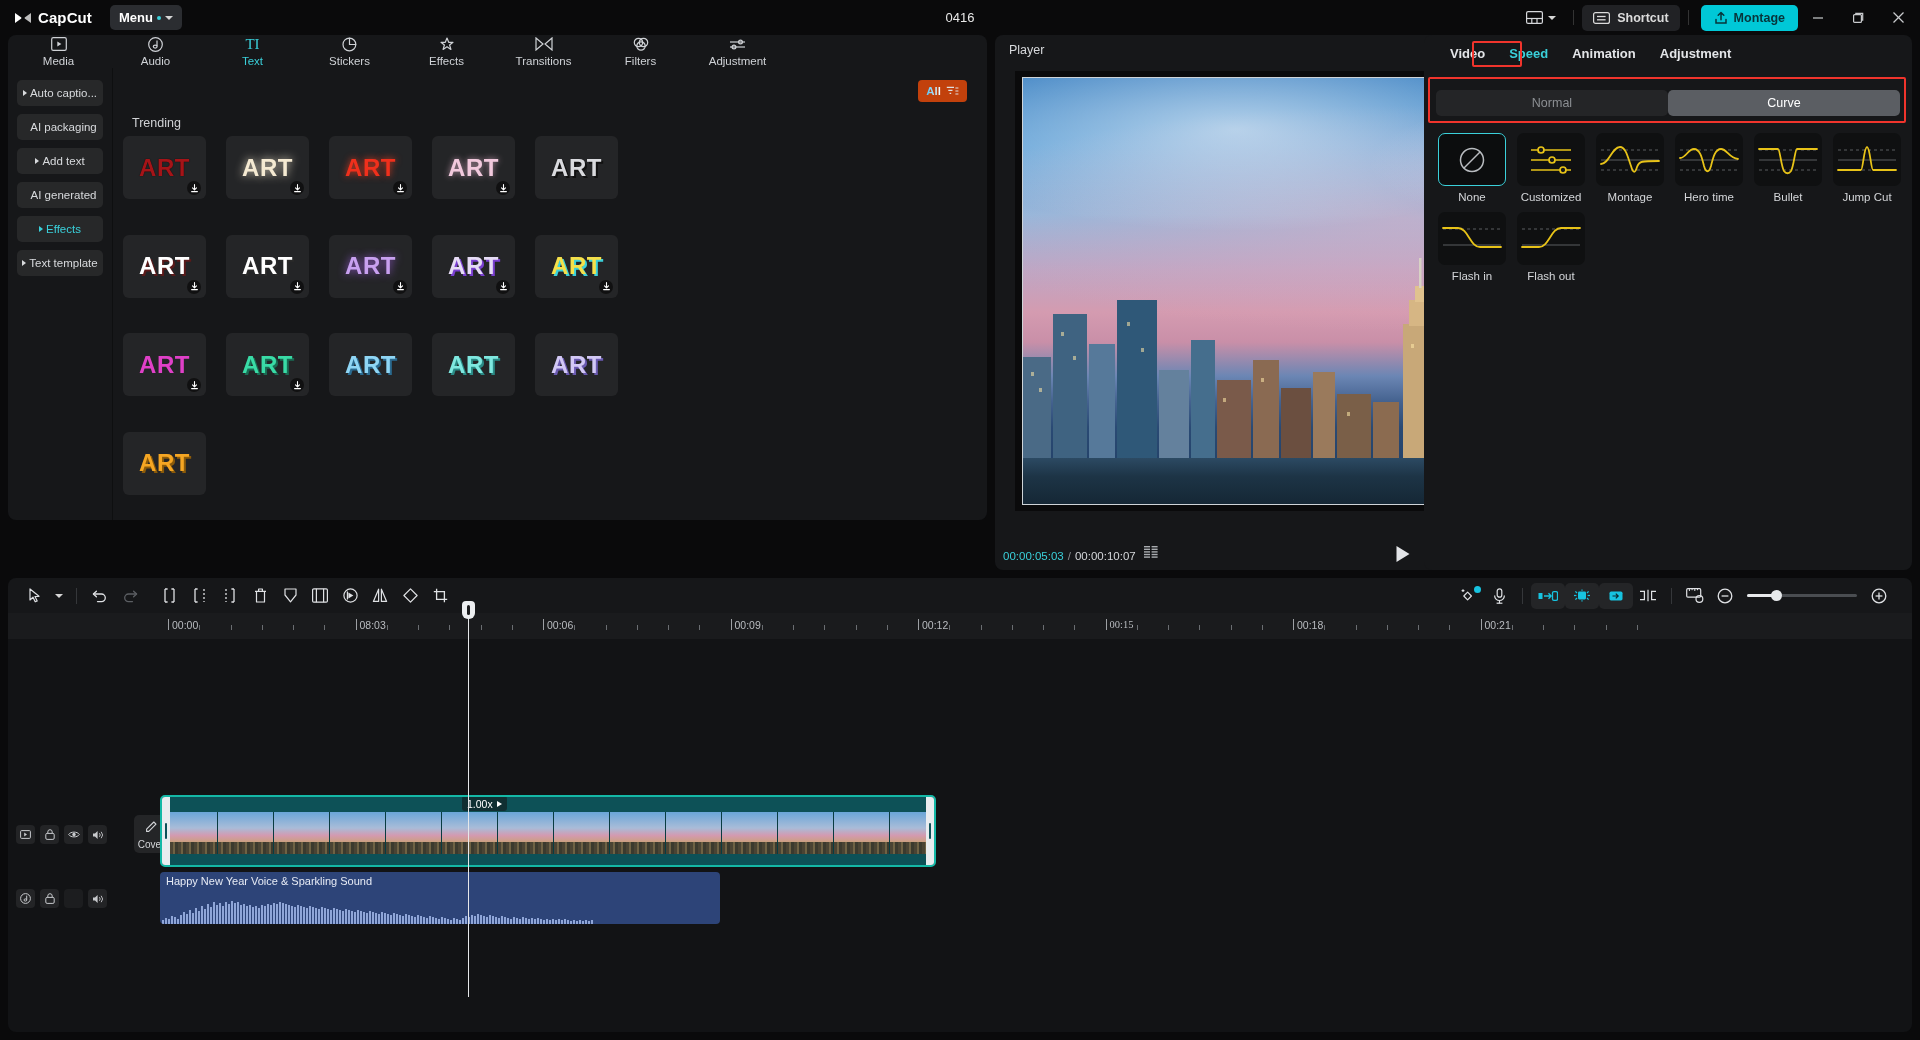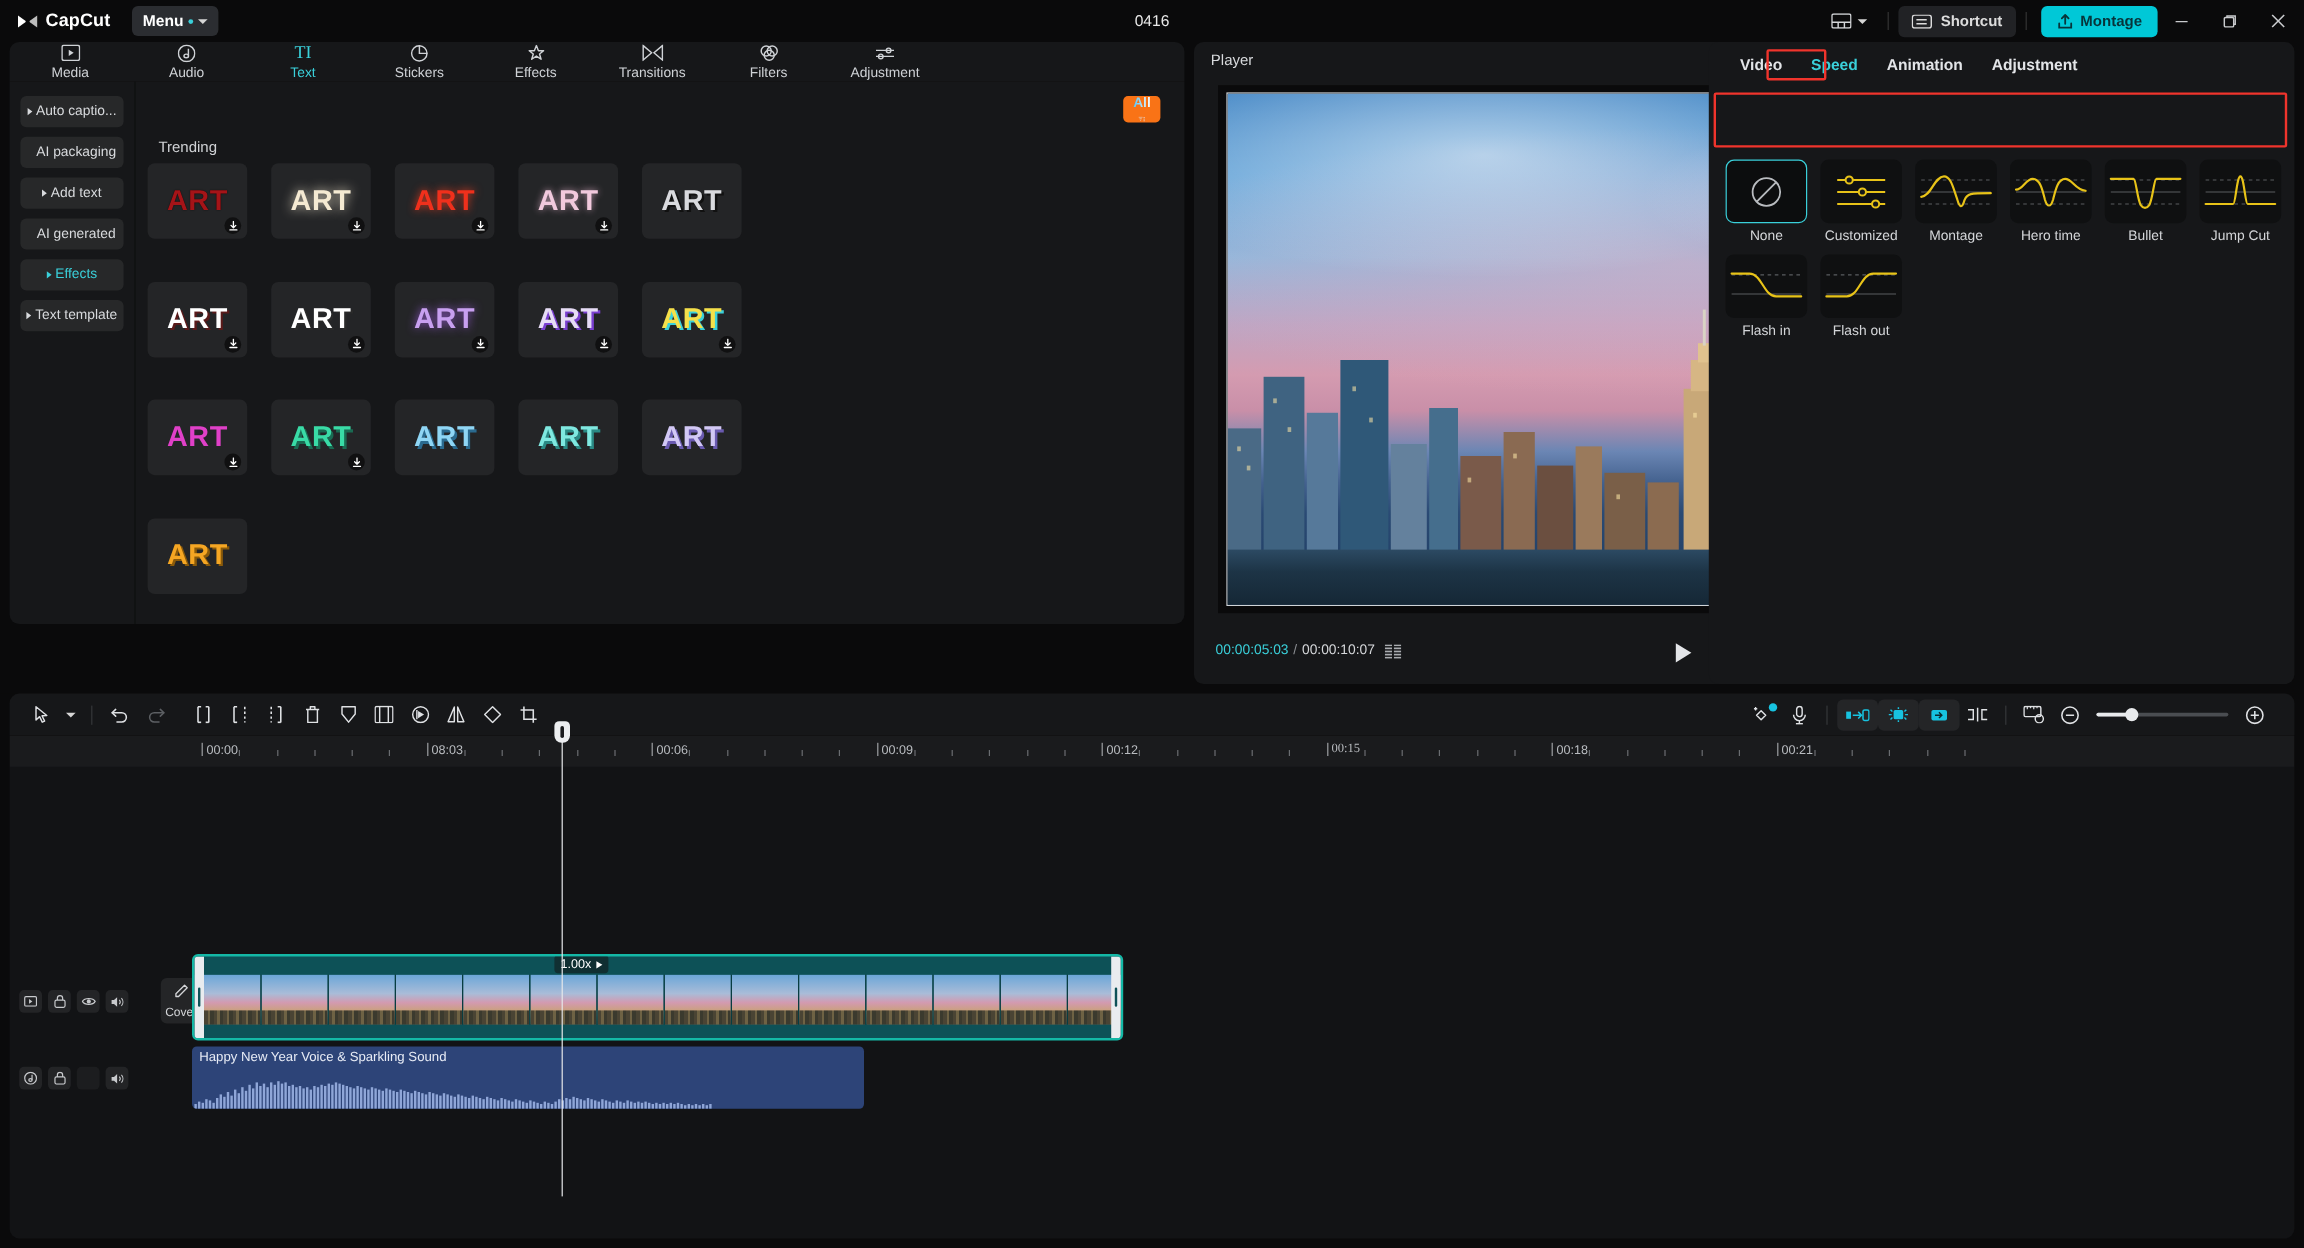--- a/index.html
+++ b/index.html
@@ -70,22 +70,22 @@
     display: flex; align-items: center; justify-content: center; gap: 3px;
     font-size: 11.5px; color: #d8dadd; cursor: pointer; position: relative;
   }
   .lp-item.active { color: #3ad0da; }
   .tri { width: 0; height: 0; border-top: 3.5px solid transparent; border-bottom: 3.5px solid transparent; border-left: 4px solid currentColor; flex: 0 0 auto; }
   .tri.hide { visibility: hidden; }
   .lp-divider { width: 1px; background: #0e0f10; margin: 0; }
   .lp-main { flex: 1; position: relative; padding: 0 16px; overflow: hidden; }
   .all-btn {
     position: absolute; top: 12px; right: 20px; height: 22px; padding: 0 8px;
-    background: #f97316; border-radius: 4px; display: flex; align-items: center; gap: 5px;
-    font-size: 11.5px; color: #d9d9d9; cursor: pointer; flex-direction: column;
+    background: #c2410c; border-radius: 4px; display: flex; align-items: center; gap: 5px;
+    font-size: 11.5px; color: #d9d9d9; cursor: pointer;
   }
   .sec-title { position: absolute; top: 48px; left: 19px; font-size: 12.5px; color: #d0d2d5; }
   .grid {
     position: absolute; top: 68px; left: 10px; right: 10px; bottom: 0;
     display: grid; grid-template-columns: repeat(5, 83px); gap: 10px 20px;
   }
   .cell {
     width: 83px; height: 63px; background: #242527; border-radius: 6px;
     position: relative; display: flex; align-items: center; justify-content: center;
     cursor: pointer; overflow: hidden;
@@ -117,21 +117,21 @@
       radial-gradient(ellipse 70% 40% at 28% 12%, rgba(255,255,255,.55), transparent 60%),
       radial-gradient(ellipse 50% 25% at 78% 20%, rgba(255,225,235,.45), transparent 65%),
       radial-gradient(ellipse 90% 38% at 50% 33%, rgba(232,170,190,.5), transparent 70%),
       linear-gradient(180deg,#3f84c4 0%,#5fa0d6 16%,#8fb8dd 32%,#bda6c4 45%,#d49bb0 55%,#c98fa8 62%,#6b86b4 70%,#44628f 76%,#2a4a74 82%,#1d3a5e 100%);
   }
   .skyline { position: absolute; left: 0; right: 0; bottom: 42px; height: 210px; }
   .water {
     position: absolute; left: 0; right: 0; bottom: 0; height: 46px;
     background: linear-gradient(180deg,#2c4a63 0%,#1d3446 40%,#152735 100%);
   }
-  .player-ctl { position: absolute; left: 0; right: 0; bottom: 8px; height: 26px; display: flex; align-items: flex-start; padding: 0 18px; }
+  .player-ctl { position: absolute; left: 0; right: 0; bottom: 8px; height: 26px; display: flex; align-items: flex-end; padding: 0 8px; }
   .tc-cur { font-size: 11.5px; color: #3ad0da; }
   .tc-sep { font-size: 11.5px; color: #8a8d91; margin: 0 4px; }
   .tc-tot { font-size: 11.5px; color: #d5d7da; }
   .play-tri {
     position: absolute; left: 50%; transform: translateX(-50%);
     width: 0; height: 0; border-top: 8px solid transparent; border-bottom: 8px solid transparent;
     border-left: 13px solid #e3e5e8; cursor: pointer;
   }
   .pc-right { margin-left: auto; display: flex; align-items: center; gap: 11px; }
   .ratio-box { border: 1px solid #9ea1a5; border-radius: 2px; padding: 0 4px; font-size: 10.5px; color: #d2d4d7; line-height: 14px; cursor: pointer; }
@@ -638,20 +638,24 @@
     <div class="rtabs" id="rtabs">
         <div class="rtab">Video</div>
         <div class="rtab active">Speed</div>
         <div class="rtab">Animation</div>
         <div class="rtab">Adjustment</div>
       </div>
 
     <div class="redbox" style="left:48px;top:6px;width:50px;height:26px;"></div>
     <div class="redbox" style="left:4px;top:42px;width:478px;height:46px;"></div>
 
+    <div class="seg-wrap">
+      <div class="seg off">Normal</div>
+      <div class="seg on">Curve</div>
+    </div>
 
     <div class="presets" id="presets">
         <div class="preset sel">
           <div class="thumb">
             <svg width="32" height="32" viewBox="0 0 32 32">
               <circle cx="16" cy="16" r="11.5" fill="none" stroke="#b9bcc0" stroke-width="1.5"></circle>
               <line x1="8" y1="24" x2="24" y2="8" stroke="#b9bcc0" stroke-width="1.5"></line>
             </svg>
           </div>
           <div class="cap">None</div>

